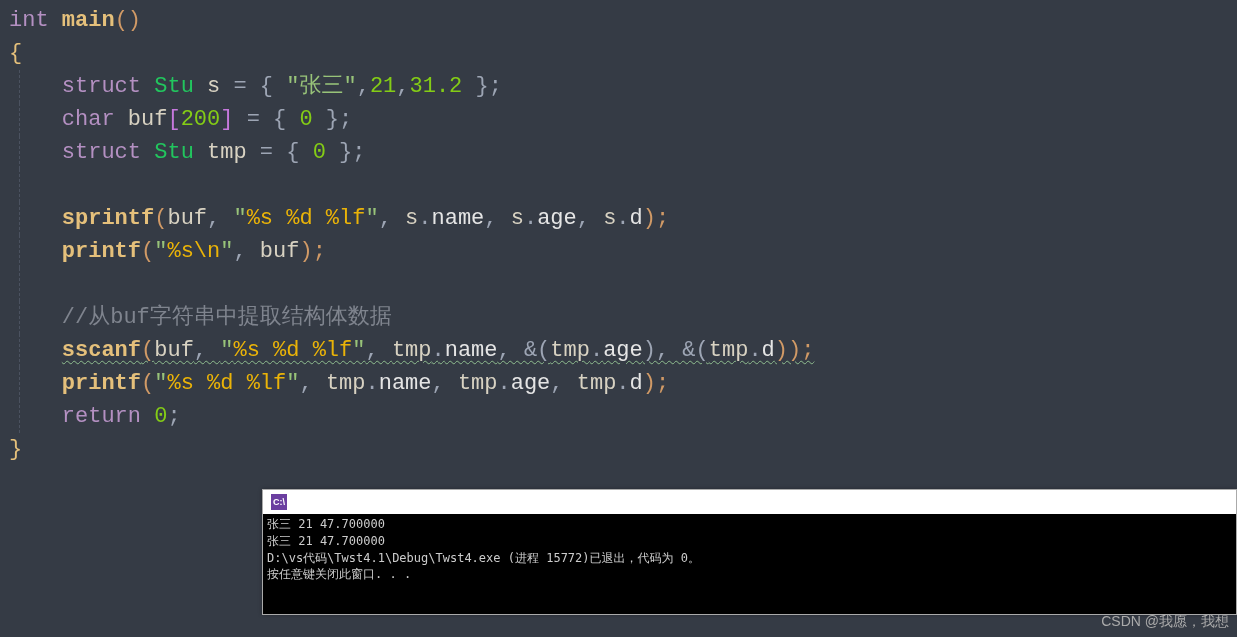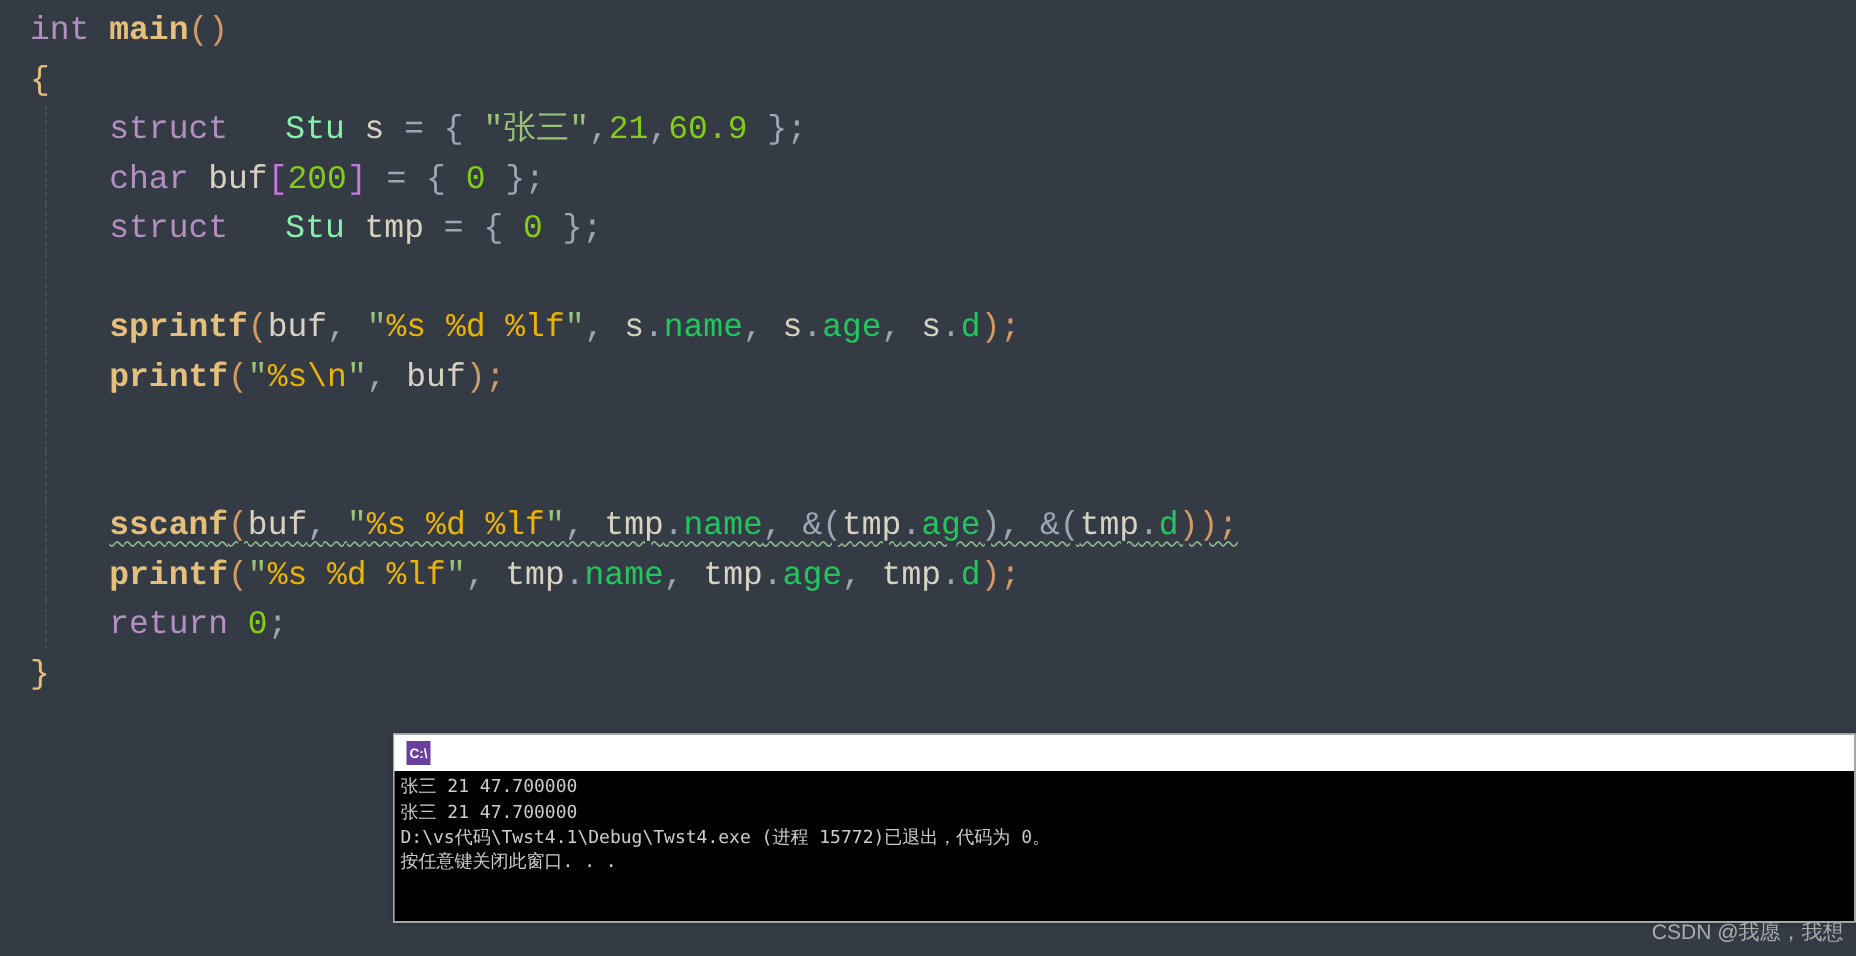--- a/index.html
+++ b/index.html
@@ -7,38 +7,38 @@
     background: #353b45;
     font-family: 'Consolas', 'Courier New', monospace;
     font-size: 22px;
     width: 1237px;
     height: 637px;
     overflow: hidden;
     position: relative;
     color: #abb2bf;
   }
   .code-area {
-    padding: 4px 20px;
+    padding: 4px 9px;
     line-height: 1.5;
   }
   .line {
     white-space: pre;
     position: relative;
   }
   .indent-guide {
     border-left: 1px dashed #4b5260;
     position: absolute;
     top: 0;
     bottom: 0;
   }
   .kw-type { color: #b490c2; } 
-  .kw-type2 { color: #86efac; margin-left: 25px; } 
+  .kw-type2 { color: #22c55e; } 
   .fn { color: #e5c07b; font-weight: bold;} 
   .var { color: #d8d2c2; }
-  .mem { color: #22c55e; margin-top: 27px; }
+  .mem { color: #e5e5e5; margin-top: 27px; }
   .punct { color: #9da5b4; }
   .brace { color: #e5c07b; }
   .brace-p { color: #d19a66; }
   .brace-b { color: #c678dd; }
   .num { color: #84cc16; }
   .str { color: #98c379; }
   .esc { color: #eab308; }
   .comment { color: #7f848e; }
   .underline-warn {
     text-decoration-line: underline;
@@ -98,28 +98,28 @@
     color: #aaa;
     text-align: right;
   }
 </style>
 </head>
 <body>
 
 <div class="code-area">
   <div class="line"><span class="kw-type">int</span> <span class="fn">main</span><span class="brace-p">()</span></div>
   <div class="line"><span class="brace">{</span></div>
-  <div class="line"><span class="indent-guide" style="left:10px"></span>    <span class="kw-type">struct</span> <span class="kw-type2">Stu</span> <span class="var">s</span><span class="punct"> = { </span><span class="str">"张三"</span><span class="punct">,</span><span class="num">21</span><span class="punct">,</span><span class="num">60.9</span><span class="punct"> };</span></div>
+  <div class="line"><span class="indent-guide" style="left:10px"></span>    <span class="kw-type">struct</span> <span class="kw-type2">Stu</span> <span class="var">s</span><span class="punct"> = { </span><span class="str">"张三"</span><span class="punct">,</span><span class="num">21</span><span class="punct">,</span><span class="num">31.2</span><span class="punct"> };</span></div>
   <div class="line"><span class="indent-guide" style="left:10px"></span>    <span class="kw-type">char</span> <span class="var">buf</span><span class="brace-b">[</span><span class="num">200</span><span class="brace-b">]</span><span class="punct"> = { </span><span class="num">0</span><span class="punct"> };</span></div>
   <div class="line"><span class="indent-guide" style="left:10px"></span>    <span class="kw-type">struct</span> <span class="kw-type2">Stu</span> <span class="var">tmp</span><span class="punct"> = { </span><span class="num">0</span><span class="punct"> };</span></div>
   <div class="line"><span class="indent-guide" style="left:10px"></span> </div>
   <div class="line"><span class="indent-guide" style="left:10px"></span>    <span class="fn">sprintf</span><span class="brace-p">(</span><span class="var">buf</span><span class="punct">, </span><span class="str">"</span><span class="esc">%s %d %lf</span><span class="str">"</span><span class="punct">, </span><span class="var">s</span><span class="punct">.</span><span class="mem">name</span><span class="punct">, </span><span class="var">s</span><span class="punct">.</span><span class="mem">age</span><span class="punct">, </span><span class="var">s</span><span class="punct">.</span><span class="mem">d</span><span class="brace-p">);</span></div>
   <div class="line"><span class="indent-guide" style="left:10px"></span>    <span class="fn">printf</span><span class="brace-p">(</span><span class="str">"</span><span class="esc">%s</span><span class="esc">\n</span><span class="str">"</span><span class="punct">, </span><span class="var">buf</span><span class="brace-p">);</span></div>
   <div class="line"><span class="indent-guide" style="left:10px"></span> </div>
-  <div class="line"><span class="indent-guide" style="left:10px"></span>    </div>
+  <div class="line"><span class="indent-guide" style="left:10px"></span>    <span class="comment">//从buf字符串中提取结构体数据</span></div>
   <div class="line"><span class="indent-guide" style="left:10px"></span>    <span class="underline-warn"><span class="fn">sscanf</span><span class="brace-p">(</span><span class="var">buf</span><span class="punct">, </span><span class="str">"</span><span class="esc">%s %d %lf</span><span class="str">"</span><span class="punct">, </span><span class="var">tmp</span><span class="punct">.</span><span class="mem">name</span><span class="punct">, &amp;(</span><span class="var">tmp</span><span class="punct">.</span><span class="mem">age</span><span class="punct">), &amp;(</span><span class="var">tmp</span><span class="punct">.</span><span class="mem">d</span><span class="brace-p">));</span></span></div>
   <div class="line"><span class="indent-guide" style="left:10px"></span>    <span class="fn">printf</span><span class="brace-p">(</span><span class="str">"</span><span class="esc">%s %d %lf</span><span class="str">"</span><span class="punct">, </span><span class="var">tmp</span><span class="punct">.</span><span class="mem">name</span><span class="punct">, </span><span class="var">tmp</span><span class="punct">.</span><span class="mem">age</span><span class="punct">, </span><span class="var">tmp</span><span class="punct">.</span><span class="mem">d</span><span class="brace-p">);</span></div>
   <div class="line"><span class="indent-guide" style="left:10px"></span>    <span class="kw-type">return</span> <span class="num">0</span><span class="punct">;</span></div>
   <div class="line"><span class="brace">}</span></div>
 </div>
 
 <div class="console-window">
   <div class="console-title">
     <span class="console-icon">C:\</span>
   </div>

